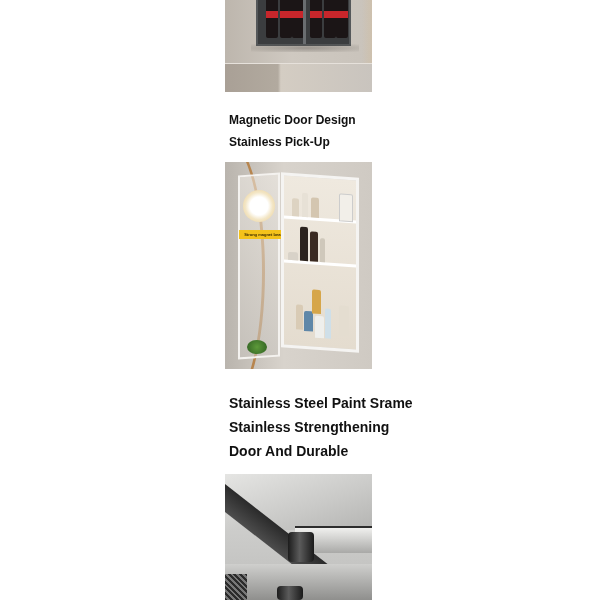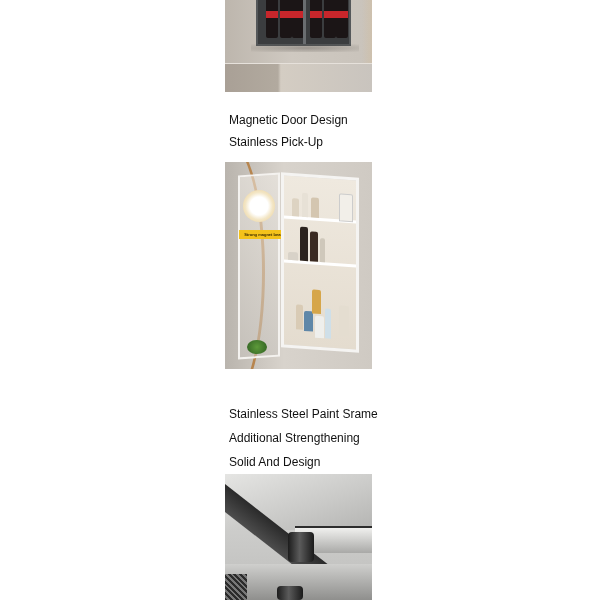--- a/index.html
+++ b/index.html
@@ -10,23 +10,23 @@
     
     .img1 { top: 0; height: 92px; background: linear-gradient(90deg, #bdb6ad 0%, #cfc9c1 45%, #c9c3bb 100%); }
     .img1 .cab { position: absolute; left: 31px; top: 0; width: 95px; height: 46px; background: #3b3d3f; border: 2px solid #55585a; border-top: none; box-sizing: border-box; }
     .img1 .cab .divider { position: absolute; left: 45px; top: 0; width: 3px; height: 100%; background: #6a6d70; }
     .img1 .bottle { position: absolute; top: 0; width: 12px; height: 38px; background: #1b1516; border-radius: 0 0 2px 2px; }
     .img1 .bottle .lbl { position: absolute; left: 0; right: 0; top: 11px; height: 7px; background: #c8262b; }
     .img1 .shadow { position: absolute; left: 26px; top: 44px; width: 108px; height: 8px; background: radial-gradient(ellipse at center, rgba(60,55,50,0.35), rgba(0,0,0,0)); }
     .img1 .floor { position: absolute; left: 0; top: 63px; width: 147px; height: 29px; background: linear-gradient(90deg, #a9a096 0%, #b2aa9f 36%, #d4cdc3 38%, #c9c4be 100%); border-top: 1px solid #e6e1db; }
     .img1 .rightedge { position: absolute; right: 0; top: 0; width: 10px; height: 63px; background: linear-gradient(90deg, rgba(0,0,0,0), rgba(210,190,160,0.5)); }
 
-    .caption { position: absolute; left: 4px; font-weight: normal; color: #111111; white-space: nowrap; }
+    .caption { position: absolute; left: 4px; font-weight: bold; color: #111111; white-space: nowrap; }
     .cap-l { font-size: 12px; }
-    .cap-s { font-size: 12px; margin-top: 12px; }
+    .cap-s { font-size: 14px; }
 
     
     .img2 { top: 162px; height: 207px; background: linear-gradient(90deg, #b9b4ad 0%, #d8d3cc 40%, #cfcac3 100%); }
     .img2 .arch { position: absolute; left: -30px; top: -20px; width: 70px; height: 260px; border: 3px solid #b7854e; border-radius: 50%; box-sizing: border-box; }
     .img2 .door { position: absolute; left: 13px; top: 12px; width: 42px; height: 184px; background: linear-gradient(180deg, rgba(240,236,230,0.55), rgba(200,196,190,0.55)); border: 2px solid #f4f2ef; box-sizing: border-box; transform: skewY(-4deg); }
     .img2 .magnet { position: absolute; left: 18px; top: 28px; width: 32px; height: 32px; border-radius: 50%; background: radial-gradient(circle, #ffffff 40%, #f3e6c6 60%, #e8c98a 100%); }
     .img2 .tag { position: absolute; left: 14px; top: 68px; width: 49px; height: 9px; background: #f4c21a; color: #3a2a00; font-size: 4px; line-height: 9px; text-align: center; font-weight: bold; }
     .img2 .box { position: absolute; left: 56px; top: 13px; width: 78px; height: 175px; border: 3px solid #f5f4f2; box-sizing: border-box; background: linear-gradient(180deg, #efe9df 0%, #e4dccf 100%); transform: skewY(4deg); }
     .img2 .shelf { position: absolute; left: 0; width: 100%; height: 3px; background: #ffffff; }
     .img2 .item { position: absolute; bottom: 0; border-radius: 2px 2px 0 0; }
@@ -96,22 +96,22 @@
       <div class="item" style="left:20px; top:134px; width:9px; height:20px; background:#5f87a8;"></div>
       <div class="item" style="left:28px; top:112px; width:9px; height:24px; background:#d6a64a;"></div>
       <div class="item" style="left:31px; top:138px; width:9px; height:22px; background:#efefec;"></div>
       <div class="item" style="left:41px; top:130px; width:6px; height:30px; background:#cfdfe8;"></div>
       <div class="item" style="left:55px; top:126px; width:10px; height:30px; background:#e4ddd0;"></div>
     </div>
     <div class="plant"></div>
   </div>
 
   <div class="caption cap-s" style="top:395px">Stainless Steel Paint Srame</div>
-  <div class="caption cap-s" style="top:419px">Additional Strengthening</div>
-  <div class="caption cap-s" style="top:443px">Solid And Design</div>
+  <div class="caption cap-s" style="top:419px">Stainless Strengthening</div>
+  <div class="caption cap-s" style="top:443px">Door And Durable</div>
 
   <div class="img img3">
     <div class="plate1"></div>
     <div class="edge1"></div>
     <div class="front1"></div>
     <div class="hinge" style="left:63px; top:58px;"></div>
     <div class="plate2"></div>
     <div class="mesh"></div>
     <div class="hinge" style="left:52px; top:112px; height:14px;"></div>
   </div>

